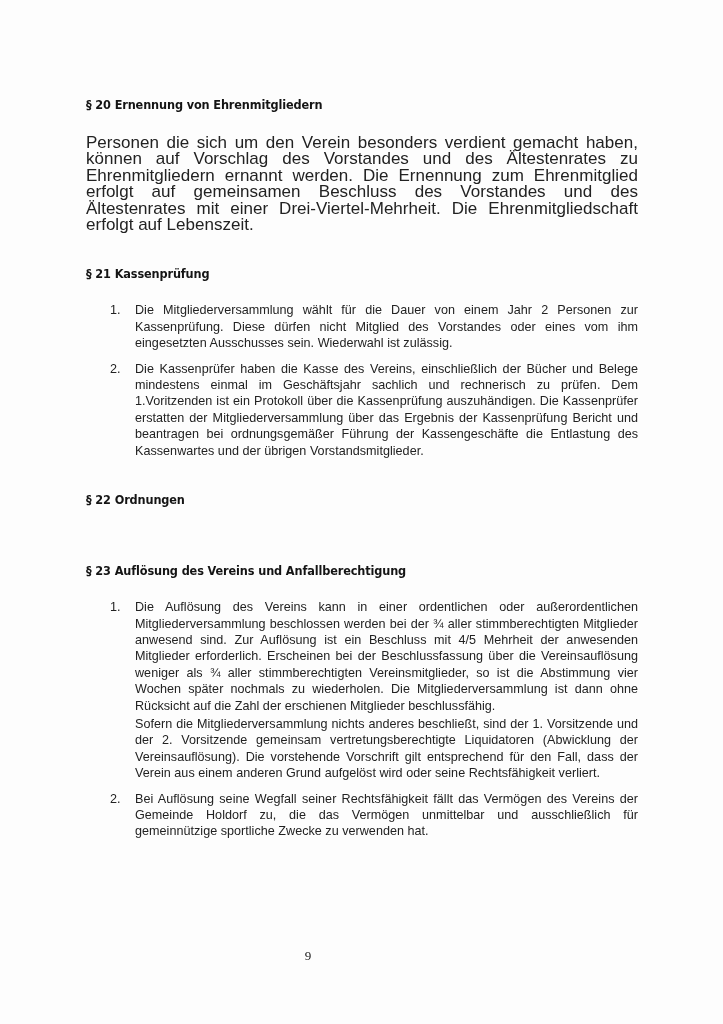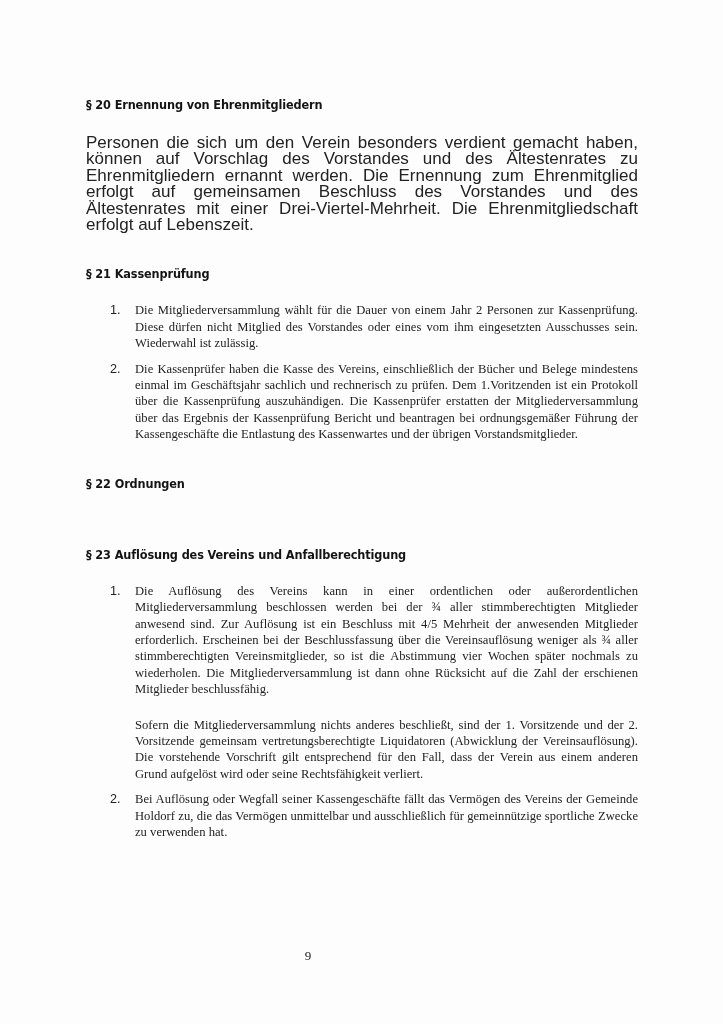--- a/index.html
+++ b/index.html
@@ -81,24 +81,23 @@
     flex: 1 1 auto;
     font-size: 12.6px;
     line-height: 16.4px;
     text-align: justify;
     text-justify: inter-word;
     color: #222222;
     letter-spacing: 0.02px;
   }
   .li-body p {
     margin: 0;
-    font-family: Liberation Serif, serif;
   }
   .li-body p + p {
-    margin-top: 19px;
+    margin-top: 2px;
   }
 
   
   .gap-heading-to-body { height: 22px; }
   .gap-body-to-heading { height: 34px; }
   .gap-heading-to-list  { height: 20px; }
   .gap-list-items       { height: 9px; }
   .gap-list-to-heading  { height: 34px; }
 
   
@@ -157,21 +156,21 @@
         <span class="li-marker">1.</span>
         <div class="li-body">
           <p>Die Auflösung des Vereins kann in einer ordentlichen oder außerordentlichen Mitgliederversammlung beschlossen werden bei der ¾ aller stimmberechtigten Mitglieder anwesend sind. Zur Auflösung ist ein Beschluss mit 4/5 Mehrheit der anwesenden Mitglieder  erforderlich. Erscheinen bei der Beschlussfassung über die Vereinsauflösung weniger als ¾ aller stimmberechtigten Vereinsmitglieder, so ist die Abstimmung vier Wochen später nochmals zu wiederholen. Die Mitgliederversammlung ist dann ohne Rücksicht  auf die Zahl der erschienen Mitglieder beschlussfähig.</p>
           <p>Sofern die Mitgliederversammlung nichts anderes beschließt, sind der 1. Vorsitzende und der 2. Vorsitzende gemeinsam vertretungsberechtigte Liquidatoren (Abwicklung der Vereinsauflösung). Die vorstehende Vorschrift gilt entsprechend für den Fall, dass der Verein aus einem anderen Grund aufgelöst wird oder seine Rechtsfähigkeit verliert.</p>
         </div>
       </li>
       <li class="gap-list-items"></li>
       <li class="li-row">
         <span class="li-marker">2.</span>
         <div class="li-body">
-          <p>Bei Auflösung oder Wegfall seiner Kassengeschäfte  fällt das Vermögen des Vereins der Gemeinde Holdorf zu, die das Vermögen unmittelbar und ausschließlich für gemeinnützige sportliche Zwecke zu verwenden hat.</p>
+          <p>Bei Auflösung seine Wegfall seiner Rechtsfähigkeit  fällt das Vermögen des Vereins der Gemeinde Holdorf zu, die das Vermögen unmittelbar und ausschließlich für gemeinnützige sportliche Zwecke zu verwenden hat.</p>
         </div>
       </li>
     </ol>
 
   </div>
 
   <div class="page-number">9</div>
 </div>
 
 </body></html>

